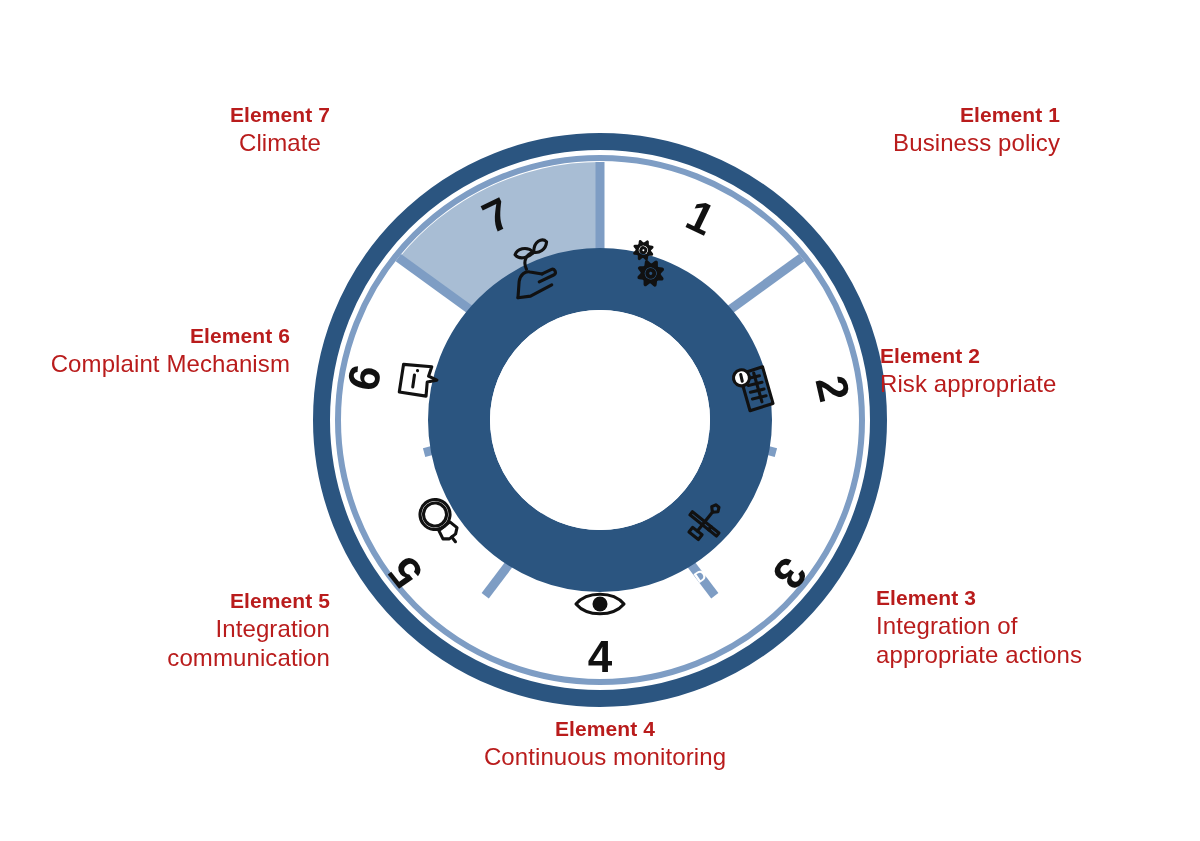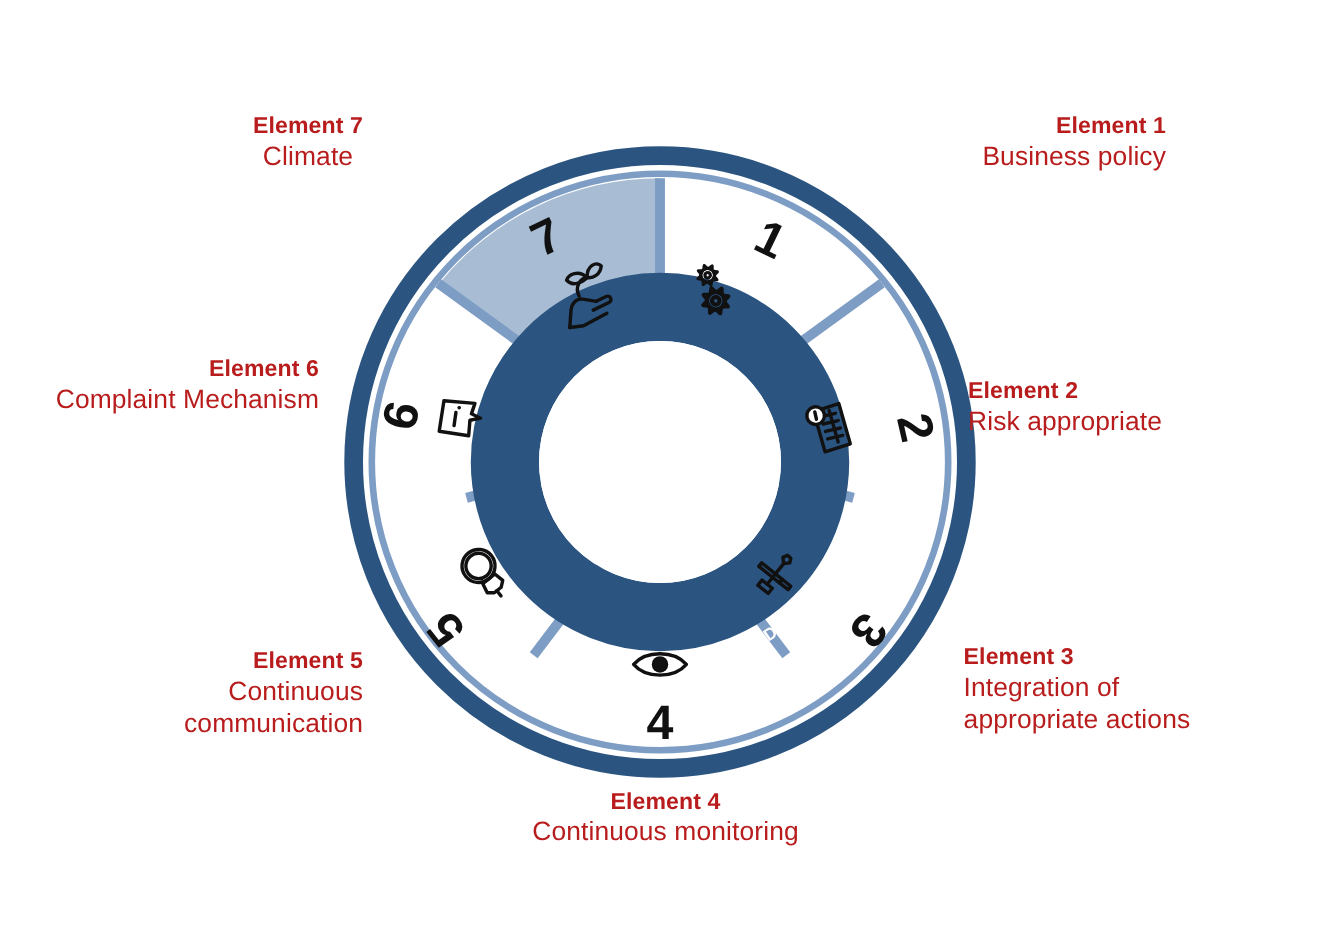--- a/index.html
+++ b/index.html
@@ -231,21 +231,21 @@
     <span class="sub">appropriate actions</span>
   </div>
 
   <div class="label lbl-center" id="lbl-e4">
     <span class="ttl">Element 4</span>
     <span class="sub">Continuous monitoring</span>
   </div>
 
   <div class="label lbl-left" id="lbl-e5">
     <span class="ttl">Element 5</span>
-    <span class="sub">Continuous</span>
+    <span class="sub">Integration</span>
     <span class="sub">communication</span>
   </div>
 
   <div class="label lbl-left" id="lbl-e6">
     <span class="ttl">Element 6</span>
     <span class="sub">Complaint Mechanism</span>
   </div>
 
 </div>
 

